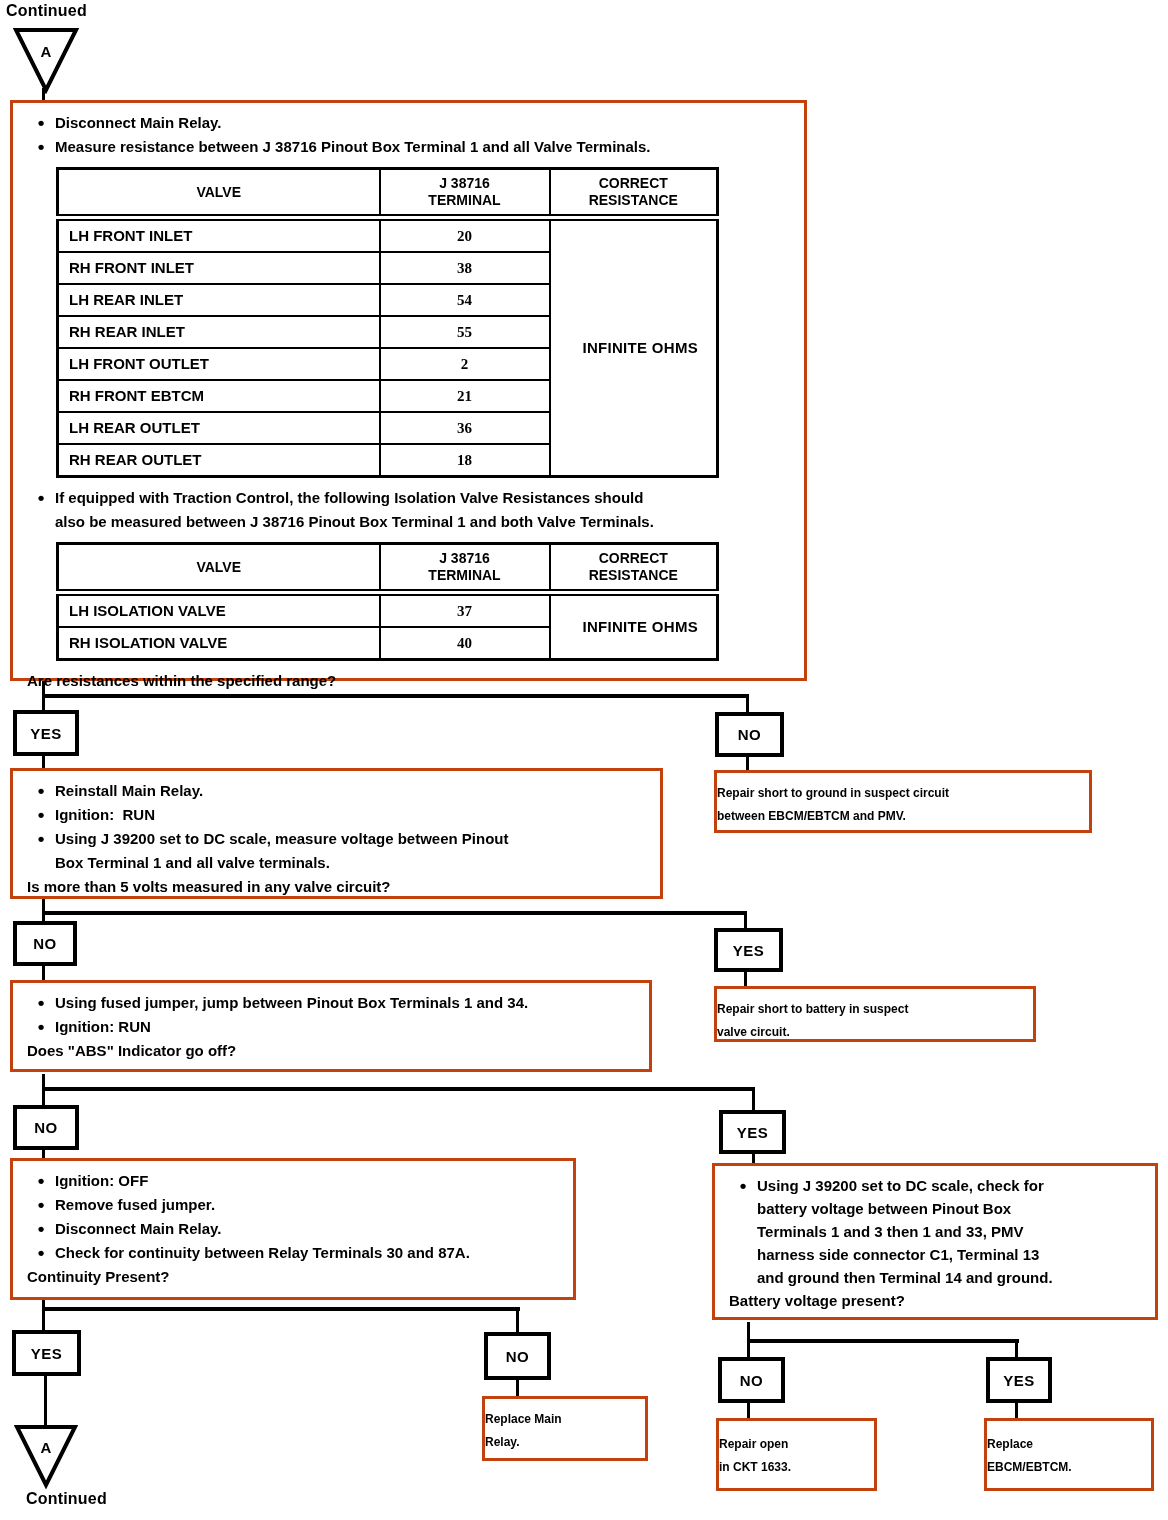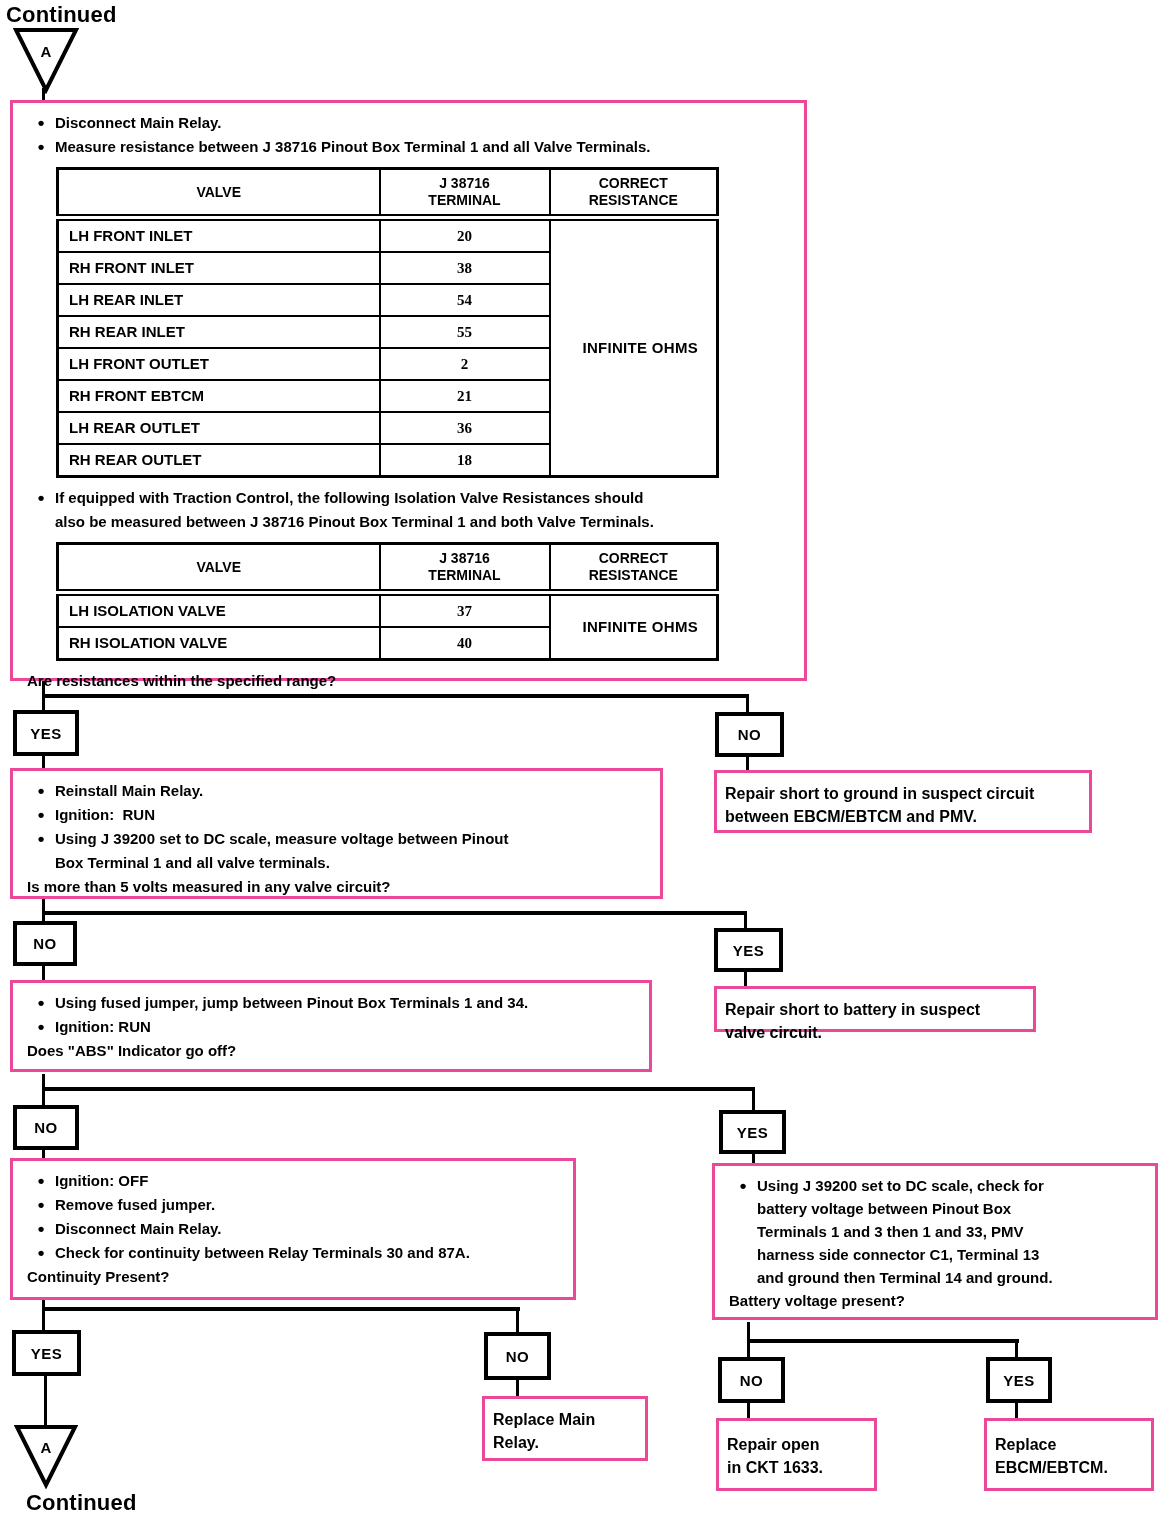--- a/index.html
+++ b/index.html
@@ -1,36 +1,36 @@
 <!DOCTYPE html>
 <html><head>
 <meta charset="utf-8">
 <style>
   html,body{margin:0;padding:0;background:#fff;}
   .page{
     position:relative;width:1168px;height:1520px;background:#fff;
     font-family:"Liberation Sans",sans-serif;font-weight:700;color:#000;
     overflow:hidden;
   }
-  .txt{position:absolute;font-size:22px;letter-spacing:.2px;}
+  .txt{position:absolute;font-size:16px;letter-spacing:.2px;}
   .ln{position:absolute;background:#000;}
   .tri{position:absolute;}
   .tri text{font-family:"Liberation Sans",sans-serif;font-weight:700;font-size:15px;}
-  .box{position:absolute;border:3px solid #ec4899;background:#fff;box-sizing:border-box;}
+  .box{position:absolute;border:3px solid #c2410c;background:#fff;box-sizing:border-box;}
   .ynbox{
     position:absolute;border:4px solid #000;background:#fff;box-sizing:border-box;
     display:flex;align-items:center;justify-content:center;
     font-size:15px;letter-spacing:.5px;
   }
   .stepbox{padding:8px 12px 6px 14px;font-size:15px;line-height:24px;}
   .brow{display:flex;align-items:flex-start;}
   .brow::before{content:"\2022";flex:0 0 28px;text-align:center;font-size:19px;line-height:24px;}
   .bt{white-space:pre-wrap;}
   .q{white-space:pre-wrap;}
-  .resultbox{padding:9px 8px;font-size:16px;line-height:23px;white-space:pre-wrap;}
+  .resultbox{padding:9px 0;font-size:12px;line-height:23px;white-space:pre-wrap;}
   table.spec{
     border-collapse:collapse;table-layout:fixed;width:660px;margin:8px 0 8px 29px;
     border:3px solid #000;
   }
   table.spec th,table.spec td{
     border:2px solid #000;font-weight:700;box-sizing:border-box;
   }
   table.spec th{
     font-size:14px;line-height:17px;text-align:center;vertical-align:middle;
     padding:5px 4px;height:48px;border-bottom:7px double #000;white-space:pre-line;
@@ -185,21 +185,21 @@
 
   <div class="box stepbox" style="left:10px;top:980px;width:642px;height:92px;">
     <div class="brow">
         <div class="bt">Using fused jumper, jump between Pinout Box Terminals 1 and 34.</div>
       </div>
     <div class="brow">
         <div class="bt">Ignition: RUN</div>
       </div>
     <div class="q">Does "ABS" Indicator go off?</div>
   </div>
-  <div class="box resultbox" style="left:714px;top:986px;width:322px;height:46px;">Repair short to battery in suspect
+  <div class="box resultbox" style="left:714px;top:986px;width:322px;height:56px;">Repair short to battery in suspect
 valve circuit.</div>
 
   <div class="ln" style="left:42px;top:1074px;width:3px;height:16px;"></div>
   <div class="ln" style="left:42px;top:1087px;width:713px;height:4px;"></div>
   <div class="ln" style="left:42px;top:1087px;width:3px;height:18px;"></div>
   <div class="ln" style="left:752px;top:1087px;width:3px;height:23px;"></div>
   <div class="ynbox" style="left:13px;top:1105px;width:66px;height:45px;">NO</div>
   <div class="ynbox" style="left:719px;top:1110px;width:67px;height:44px;">YES</div>
   <div class="ln" style="left:42px;top:1150px;width:3px;height:8px;"></div>
   <div class="ln" style="left:752px;top:1154px;width:3px;height:9px;"></div>

